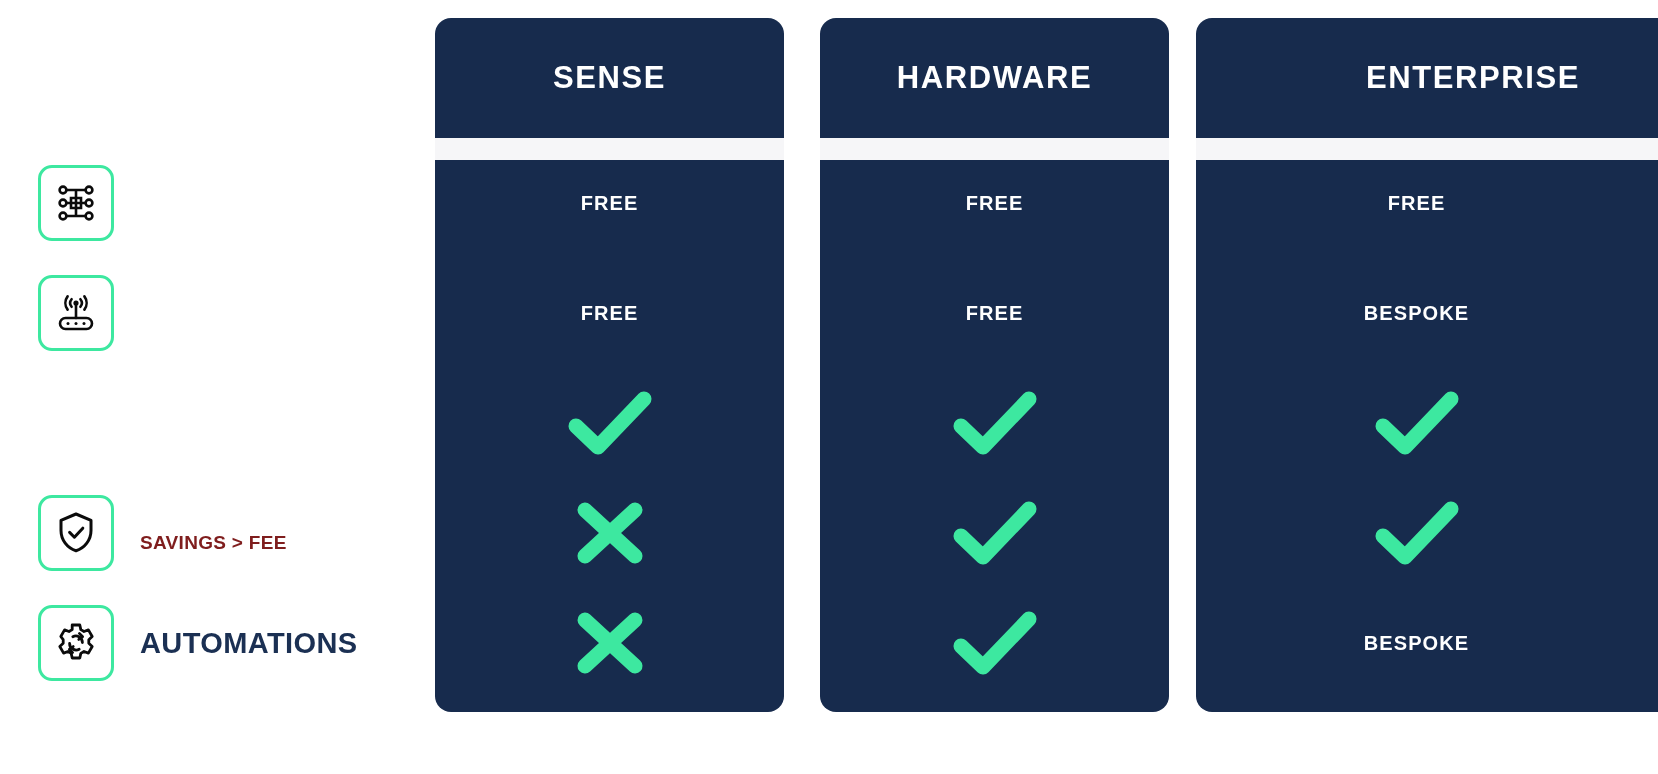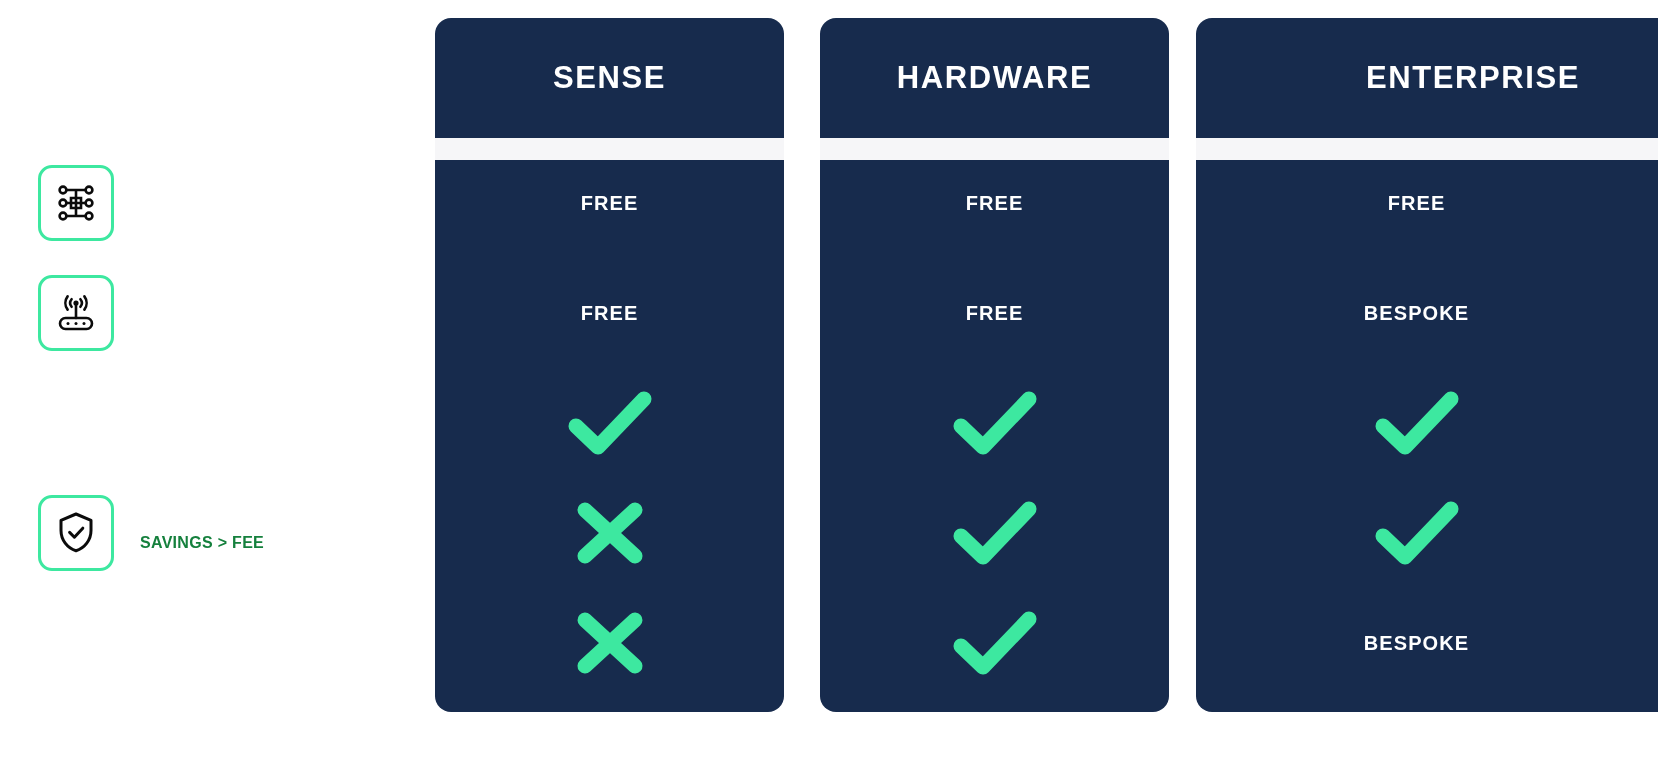--- a/index.html
+++ b/index.html
@@ -57,22 +57,22 @@
   .feature-label {
     color: #1B3053;
     font-size: 29px;
     font-weight: 700;
     letter-spacing: 0.4px;
     line-height: 1.12;
     white-space: nowrap;
   }
 
   .feature-sub {
-    color: #15803d;
-    font-size: 16px;
+    color: #7f1d1d;
+    font-size: 19px;
     font-weight: 700;
     letter-spacing: 0.3px;
     line-height: 1.15;
     margin-top: 20px;
     white-space: nowrap;
   }
 
   
   .plan-col {
     position: absolute;
@@ -186,20 +186,32 @@
         <svg width="42" height="46" viewBox="0 0 42 46" fill="none" stroke="#0B0B0B" stroke-width="3" stroke-linecap="round" stroke-linejoin="round">
           <path d="M21 4L6 10.4v10.2c0 9.4 6.2 17.4 15 20.2 8.8-2.8 15-10.8 15-20.2V10.4L21 4z"></path>
           <path d="M14.6 22.4l4.8 4.8 8.4-9"></path>
         </svg>
       </span>
       <span class="feature-text">
         <span class="feature-sub">SAVINGS &gt; FEE</span>
       </span>
     </div>
 
+    <div class="feature-row" style="top:588px">
+      <span class="icon-box">
+        <svg width="46" height="46" viewBox="0 0 46 46" fill="none" stroke="#0B0B0B" stroke-width="2.8" stroke-linecap="round" stroke-linejoin="round">
+          <path d="M19.2 5h7.6l1 4.6 3.2 1.9 4.4-1.6 3.8 6.6-3.4 3.2v3.6l3.4 3.2-3.8 6.6-4.4-1.6-3.2 1.9-1 4.6h-7.6l-1-4.6-3.2-1.9-4.4 1.6-3.8-6.6 3.4-3.2v-3.6L7.8 16.5l3.8-6.6 4.4 1.6 3.2-1.9z"></path>
+          <path d="M16.6 23.4a6.6 6.6 0 0 0 9.6 5.9M29.4 22.6a6.6 6.6 0 0 0-9.6-5.9"></path>
+          <path d="M26.4 13.4l3.2 3.4-3.8 2.6M19.6 32.6l-3.2-3.4 3.8-2.6"></path>
+        </svg>
+      </span>
+      <span class="feature-text">
+        <span class="feature-label">AUTOMATIONS</span>
+      </span>
+    </div>
 
   </div>
 
   <div class="plan-col edge" style="left:435px; width:349px">
     <div class="plan-header">
       <span class="plan-header-title">SENSE</span>
     </div>
     <div class="plan-gap"></div>
     <div class="plan-body"></div>
 

